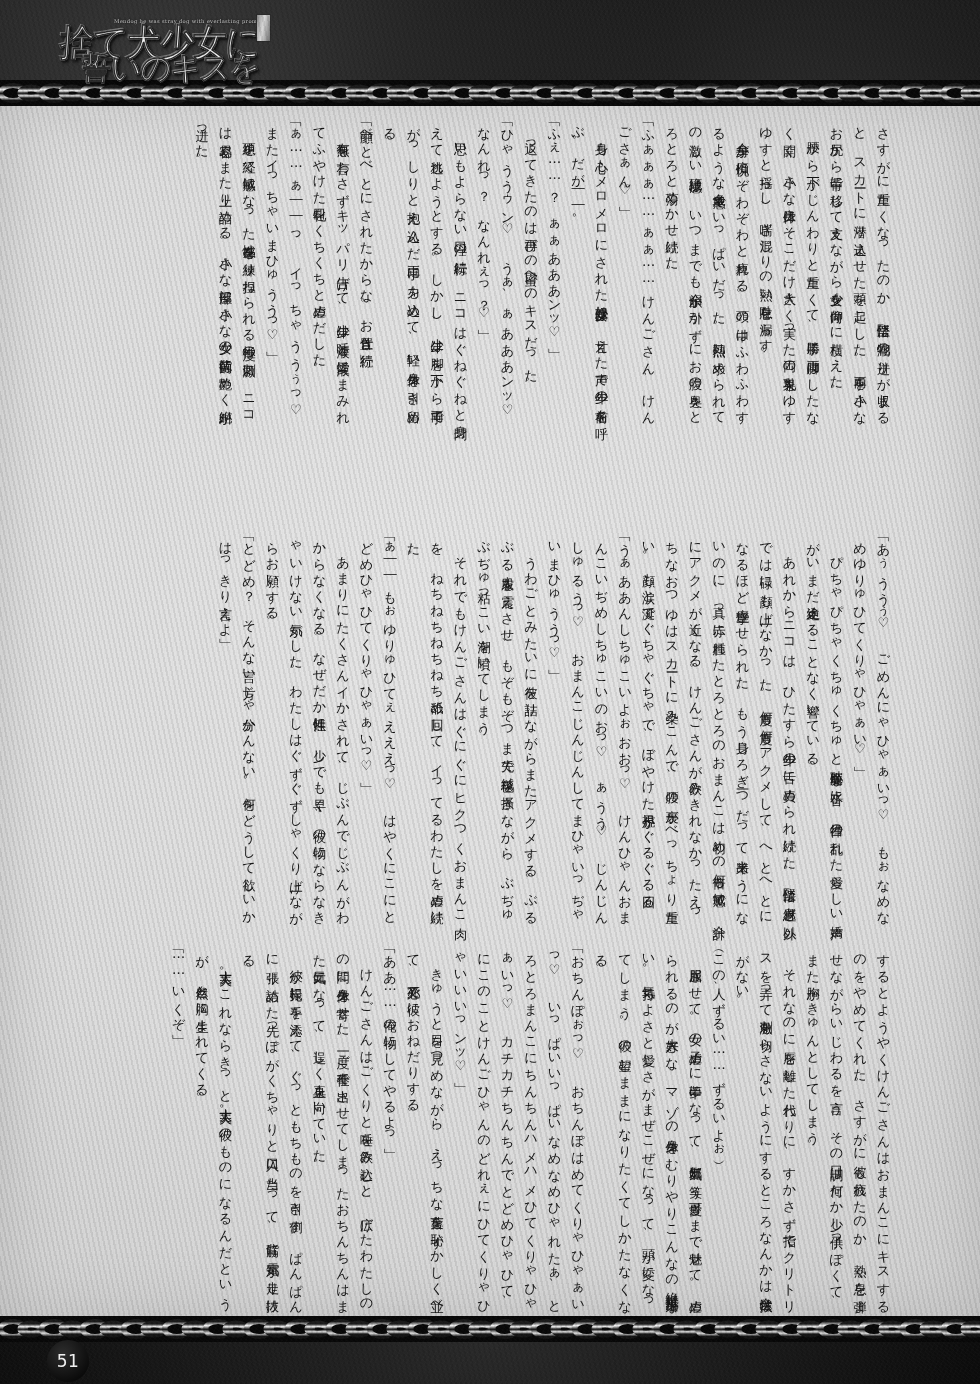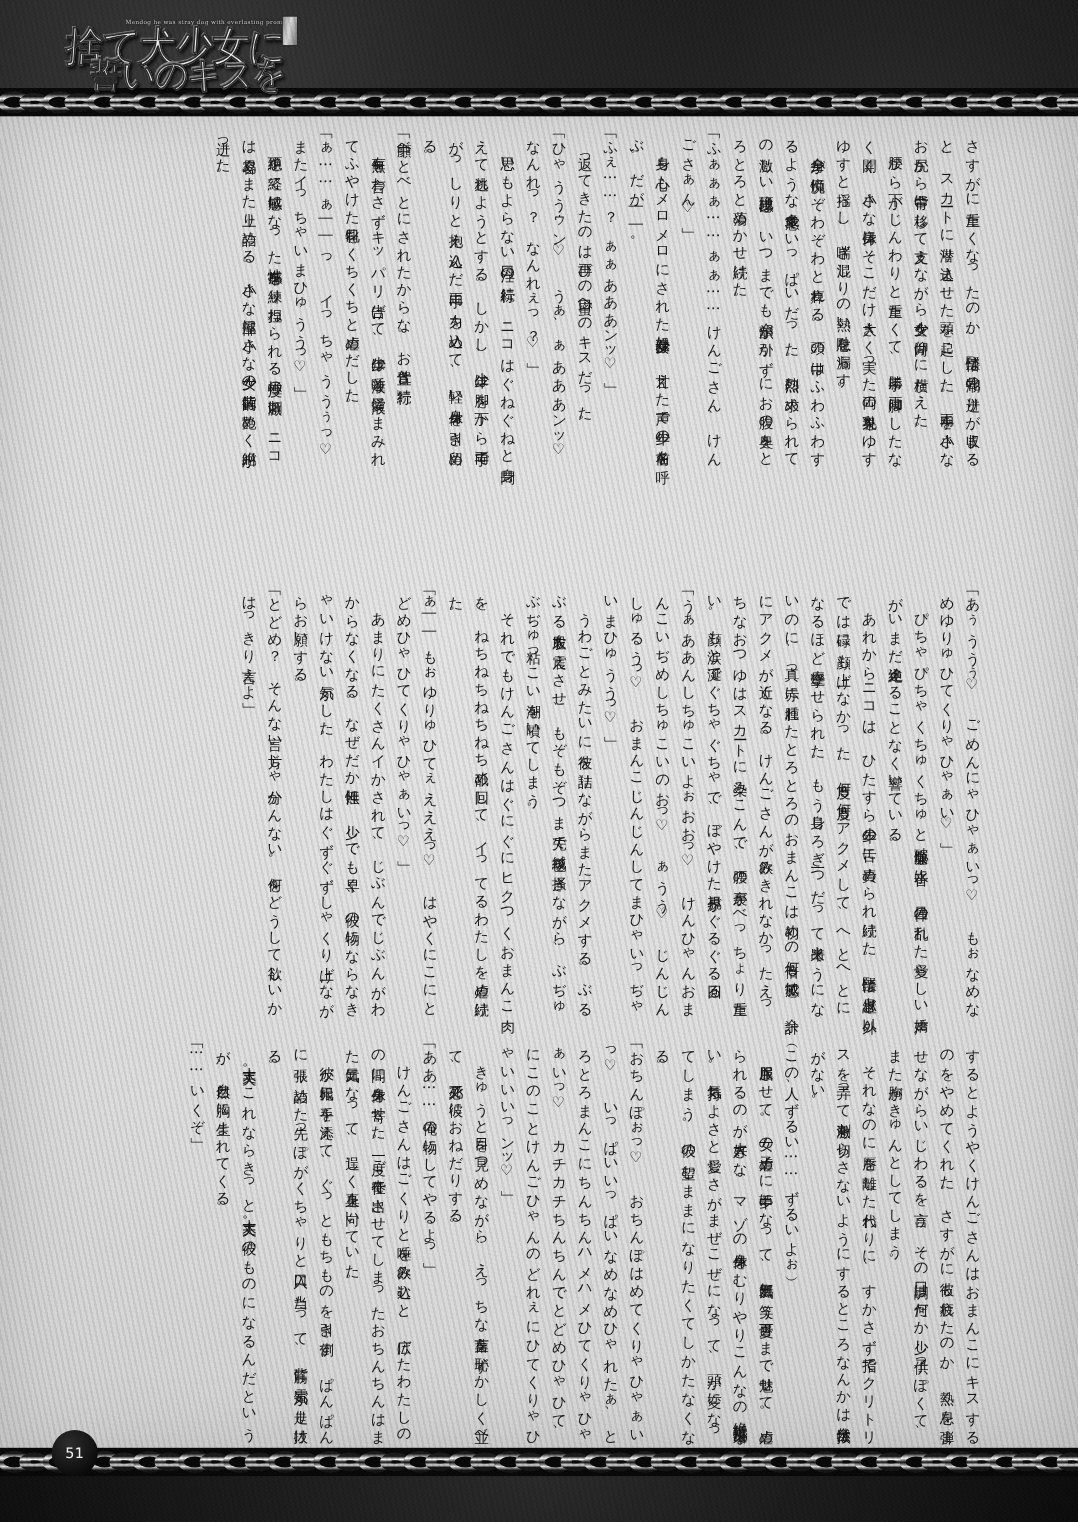--- a/index.html
+++ b/index.html
@@ -164,28 +164,28 @@
     right:  85px;
     top:   945px;
     height: 362px;
     max-width: 815px;
   }
 
   
   .page-badge {
     position: absolute;
     left: 47px;
-    top: 1300px;
+    top: 1340px;
     width: 42px;
     height: 42px;
     border-radius: 50%;
     background: radial-gradient(circle at 38% 32%, #2d2d2d, #090909 78%);
     color: #f0f0f0;
     font-family: "DejaVu Sans", "Liberation Sans", sans-serif;
-    font-size: 13px;
+    font-size: 17px;
     display: flex;
     align-items: center;
     justify-content: center;
     z-index: 7;
     letter-spacing: .5px;
   }
 </style>
 </head>
 <body>
 

